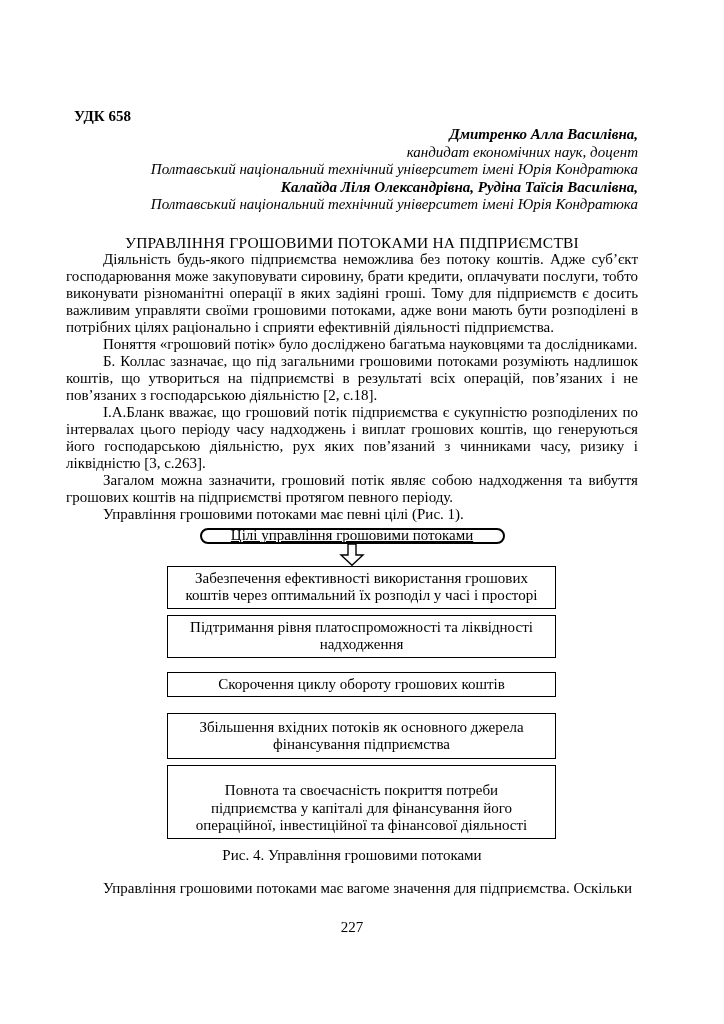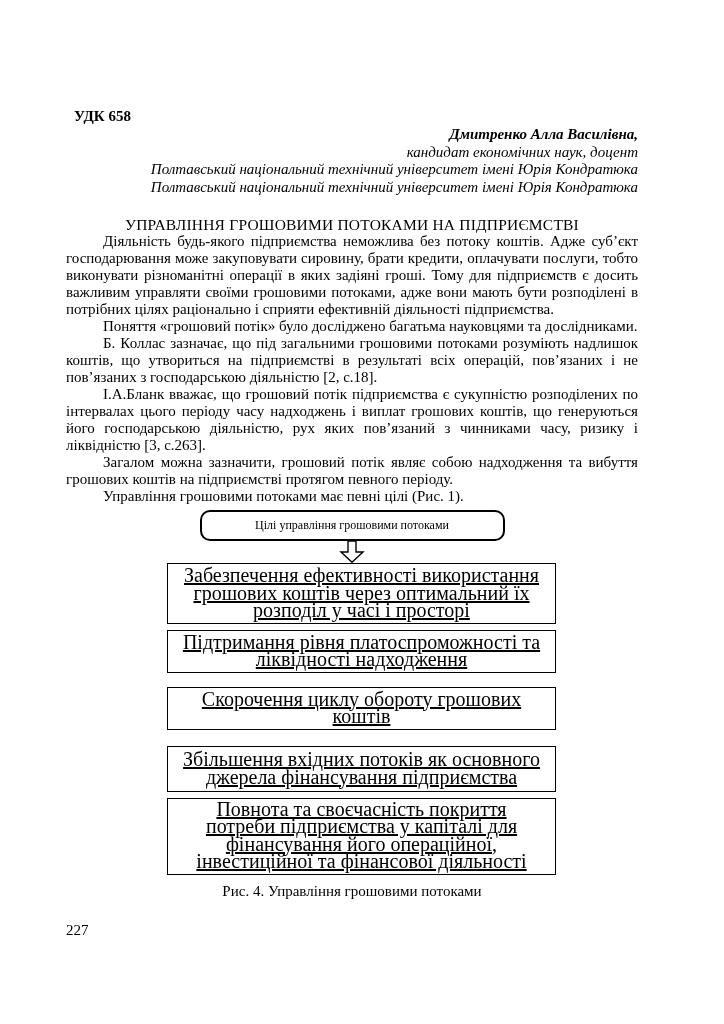--- a/index.html
+++ b/index.html
@@ -22,56 +22,57 @@
     text-align:center;font-size:15.5px;line-height:17px;margin-top:20px;
     letter-spacing:.2px;
   }
   .body-text{}
   .body-text p{
     margin:0;font-size:15px;line-height:17px;
     text-align:justify;text-indent:37px;
   }
   .figure{margin-top:5px;}
   .fig-root{
-    width:305px;height:31px;margin:0 auto;
+    width:305px;height:16px;margin:0 auto;
     border:2px solid #000;border-radius:10px;
     box-sizing:border-box;
     display:flex;align-items:center;justify-content:center;
-    font-size:12px;
+    font-size:15px;
+    text-decoration:underline;
   }
   .fig-arrow{display:block;margin:0 auto;width:389px;text-align:center;}
   .fig-arrow svg{display:block;margin:0 auto;}
   .fig-boxes{width:389px;margin:0 auto 0 101px;}
   .gbox{
     border:1.4px solid #000;box-sizing:border-box;
     display:flex;align-items:center;justify-content:center;
-    text-align:center;font-size:20px;line-height:17.5px;
+    text-align:center;font-size:15px;line-height:17.5px;
     padding:3px 14px;
-    text-decoration:underline;
   }
   .gbox-0{min-height:43px;margin-top:0;}
   .gbox-1{min-height:43px;margin-top:6px;}
   .gbox-2{min-height:25px;margin-top:14px;}
   .gbox-3{min-height:46px;margin-top:16px;}
-  .gbox-4{min-height:70px;margin-top:6px;align-items:flex-start;padding-top:2px;}
+  .gbox-4{min-height:70px;margin-top:6px;align-items:flex-start;padding-top:16px;}
   .caption{text-align:center;font-size:15px;line-height:17px;margin-top:8px;}
   .closing{margin-top:16px;font-size:15px;line-height:17px;text-align:justify;text-indent:37px;}
-  .pageno{font-size:15px;line-height:17px;margin-top:22px;}
+  .pageno{text-align:center;font-size:15px;line-height:17px;margin-top:22px;}
 </style>
 </head>
 <body>
 
 <div class="page">
 
   <div class="udk">УДК 658</div>
 
   <div class="authors">
     <div class="name">Дмитренко Алла Василівна,</div>
     <div class="degree">кандидат економічних наук, доцент</div>
     <div class="aff">Полтавський національний технічний університет імені Юрія Кондратюка</div>
+    <div class="name">Калайда Ліля Олександрівна, Рудіна Таїсія Василівна,</div>
     <div class="aff">Полтавський національний технічний університет імені Юрія Кондратюка</div>
   </div>
 
   <div class="title">УПРАВЛІННЯ ГРОШОВИМИ ПОТОКАМИ НА ПІДПРИЄМСТВІ</div>
 
   <div class="body-text">
     <p>Діяльність будь-якого підприємства неможлива без потоку коштів. Адже суб’єкт господарювання може закуповувати сировину, брати кредити, оплачувати послуги, тобто виконувати різноманітні операції в яких задіяні гроші.  Тому для підприємств є досить важливим управляти своїми грошовими потоками, адже вони мають бути розподілені в потрібних цілях раціонально і сприяти ефективній діяльності підприємства.</p>
     <p>Поняття «грошовий потік» було досліджено багатьма науковцями та дослідниками.</p>
     <p>Б. Коллас зазначає, що під загальними грошовими потоками розуміють надлишок коштів, що утвориться на підприємстві в результаті всіх операцій, пов’язаних і не пов’язаних з господарською діяльністю [2, с.18].</p>
     <p>І.А.Бланк вважає, що грошовий потік підприємства є сукупністю розподілених по інтервалах цього періоду часу надходжень і виплат грошових коштів, що генеруються його господарською діяльністю, рух яких пов’язаний з чинниками часу, ризику і ліквідністю [3, с.263].</p>
@@ -89,16 +90,17 @@
     <div class="fig-boxes">
       <div class="gbox gbox-0">Забезпечення ефективності використання грошових коштів через оптимальний їх розподіл у часі і просторі</div>
       <div class="gbox gbox-1">Підтримання рівня платоспроможності та ліквідності надходження</div>
       <div class="gbox gbox-2">Скорочення циклу обороту грошових коштів</div>
       <div class="gbox gbox-3">Збільшення вхідних потоків як основного джерела фінансування підприємства</div>
       <div class="gbox gbox-4">Повнота та своєчасність покриття потреби підприємства у капіталі для фінансування його операційної, інвестиційної та фінансової діяльності</div>
     </div>
     <div class="caption">Рис. 4. Управління грошовими потоками</div>
   </div>
 
+  <div class="closing">Управління грошовими потоками має вагоме значення для підприємства. Оскільки</div>
 
   <div class="pageno">227</div>
 
 </div>
 
 </body></html>

